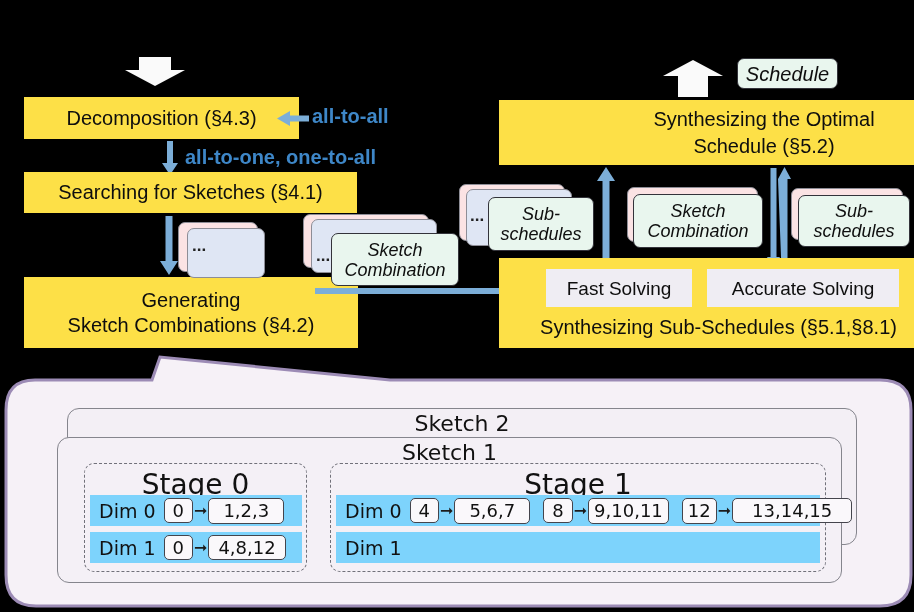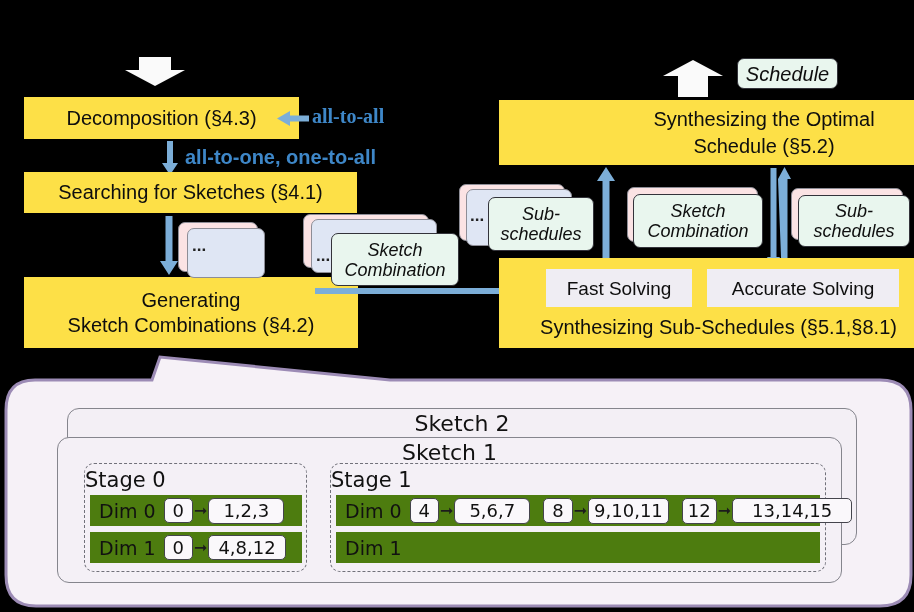--- a/index.html
+++ b/index.html
@@ -21,28 +21,28 @@
   .bluelabel{position:absolute;font-weight:bold;font-size:20px;color:#3e87c8;z-index:2;white-space:nowrap;}
   .strip{position:absolute;background:#efedf3;display:flex;align-items:center;justify-content:center;
          font-size:19px;color:#0e0e0e;}
   .z3{z-index:3;}
   
   .dfont{font-family:"DejaVu Sans",sans-serif;}
   .skbox{position:absolute;background:#f3eff5;border:1.5px solid #85858d;border-radius:12px;
          box-sizing:border-box;z-index:2;}
   .sklabel{position:absolute;top:2px;left:0;width:100%;text-align:center;font-size:22px;color:#111;}
   .stagebox{position:absolute;border:1.6px dashed #71717a;border-radius:10px;box-sizing:border-box;z-index:3;}
-  .stagetitle{position:absolute;width:100%;text-align:left;top:4px;font-size:21px;color:#111;}
-  .rowstrip{position:absolute;background:#4d7c0f;display:flex;align-items:center;
+  .stagetitle{position:absolute;width:100%;text-align:center;top:4px;font-size:28px;color:#111;}
+  .rowstrip{position:absolute;background:#7dd3fc;display:flex;align-items:center;
             font-size:19px;color:#111;padding-left:9px;box-sizing:border-box;z-index:4;}
   .dimlabel{margin-right:8px;white-space:nowrap;}
   .vbox{display:inline-flex;align-items:center;justify-content:center;height:25px;
         background:#faf8fb;border:1.3px solid #44444c;border-radius:5px;
         font-size:18px;color:#111;box-sizing:border-box;padding:0 8px;}
-  .vbox.w14{padding:12px 14px;border-radius:6px;} .vbox.w9{padding:0 9px;} .vbox.w5{padding:12px 5px;} .vbox.w4{padding:0 19px;}
+  .vbox.w14{padding:12px 14px;} .vbox.w9{padding:0 9px;} .vbox.w5{padding:12px 5px;} .vbox.w4{padding:0 19px;}
   .rarr{font-size:16px;color:#1c1c1c;margin:0 1px;line-height:1;}
   .chain{display:inline-flex;align-items:center;}
   .chaingap{margin-left:13px;}
   svg{display:block;}
 </style>
 </head>
 <body>
 
 <div id="stage">
 
@@ -50,21 +50,21 @@
     <polygon points="14,0 46,0 46,13 60,13 30,29 0,13 14,13" fill="#fafafa"></polygon>
   </svg>
 
   <div class="pbox" style="left:0;top:97px;width:275px;height:42px;">
     <div>Decomposition (§4.3)</div>
   </div>
 
   <svg class="abs" style="left:277px;top:111px;z-index:2;" width="32" height="15" viewBox="0 0 32 15">
     <polygon points="32,4.5 13,4.5 13,0 0,7.5 13,15 13,10.5 32,10.5" fill="#7caed8"></polygon>
   </svg>
-  <div class="bluelabel" style="left:312px;top:105px;font-family:Liberation Serif, serif;">all-to-all</div>
+  <div class="bluelabel" style="left:312px;top:105px;">all-to-all</div>
 
   <svg class="abs" style="left:162px;top:141px;z-index:2;" width="16" height="34" viewBox="0 0 16 34">
     <polygon points="5,0 11,0 11,22 16,22 8,34 0,22 5,22" fill="#7caed8"></polygon>
   </svg>
   <div class="bluelabel" style="left:185px;top:146px;">all-to-one, one-to-all</div>
 
   <div class="pbox" style="left:0;top:172px;width:333px;height:41px;">
     <div>Searching for Sketches (§4.1)</div>
   </div>
 

